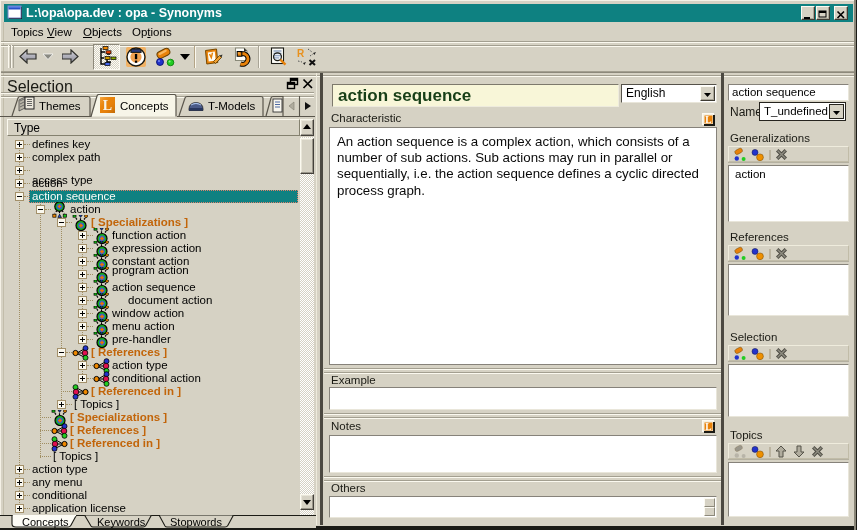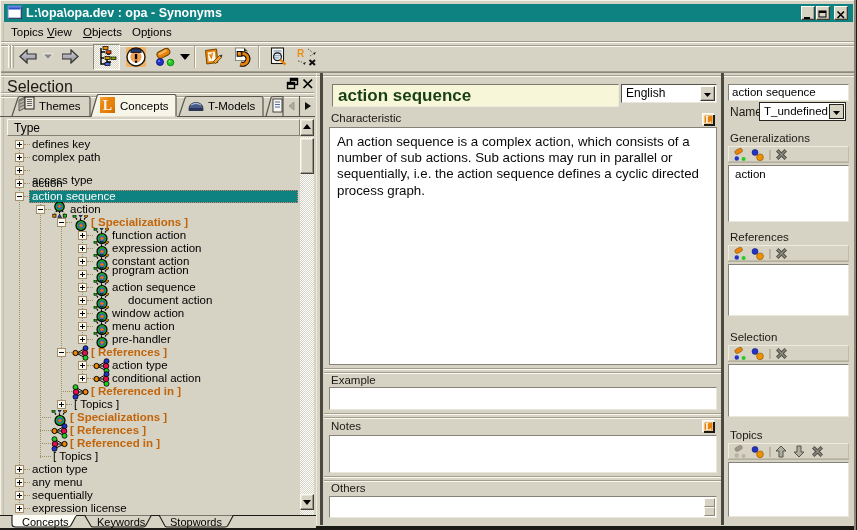--- a/index.html
+++ b/index.html
@@ -514,27 +514,27 @@
 <div class="ebox" style="left:15px;top:478px">
         <i style="position:absolute;left:1px;top:3px;width:5px;height:1px;background:#000"></i>
         <i style="position:absolute;left:3px;top:1px;width:1px;height:5px;background:#000"></i>
       </div>
 <div class="trow" style="left:32px;top:476px">any menu</div>
 <div class="hdot" style="left:24px;top:495px;width:6px"></div>
 <div class="ebox" style="left:15px;top:491px">
         <i style="position:absolute;left:1px;top:3px;width:5px;height:1px;background:#000"></i>
         <i style="position:absolute;left:3px;top:1px;width:1px;height:5px;background:#000"></i>
       </div>
-<div class="trow" style="left:32px;top:489px">sequentially</div>
+<div class="trow" style="left:32px;top:489px">conditional</div>
 <div class="hdot" style="left:24px;top:508px;width:6px"></div>
 <div class="ebox" style="left:15px;top:504px">
         <i style="position:absolute;left:1px;top:3px;width:5px;height:1px;background:#000"></i>
         <i style="position:absolute;left:3px;top:1px;width:1px;height:5px;background:#000"></i>
       </div>
-<div class="trow" style="left:32px;top:502px">expression license</div>
+<div class="trow" style="left:32px;top:502px">application license</div>
 </div>
   </div>
 <svg class="ab" style="left:0px;top:515px" width="316" height="13" viewBox="0 0 316 13">
 <rect x="0" y="1" width="316" height="12" fill="#d6d2c4"></rect>
 <line x1="0" y1="0.5" x2="316" y2="0.5" stroke="#1c1c16" stroke-width="1"></line>
 <path d="M84.5,0 L91,11 Q91.7,12 93,12 L143,12 Q145,12 145.8,10.5 L151.5,0 Z" fill="#d6d2c4" stroke="#1c1c16" stroke-width="1.1"></path>
 <path d="M159,0 L165,11 Q165.7,12 167,12 L225,12 Q227,12 227.8,10.5 L233.5,0 Z" fill="#d6d2c4" stroke="#1c1c16" stroke-width="1.1"></path>
 <path d="M12,0 L12,9 Q12,12 16,12 L68,12 Q70,12 70.8,10.5 L76.5,0 Z" fill="#fdfcf6" stroke="#1c1c16" stroke-width="1.1"></path>
 <rect x="13" y="0" width="63" height="1.2" fill="#fdfcf6"></rect>
 <text x="22" y="11" font-size="11" fill="#000" font-family="Liberation Sans">Concepts</text>

